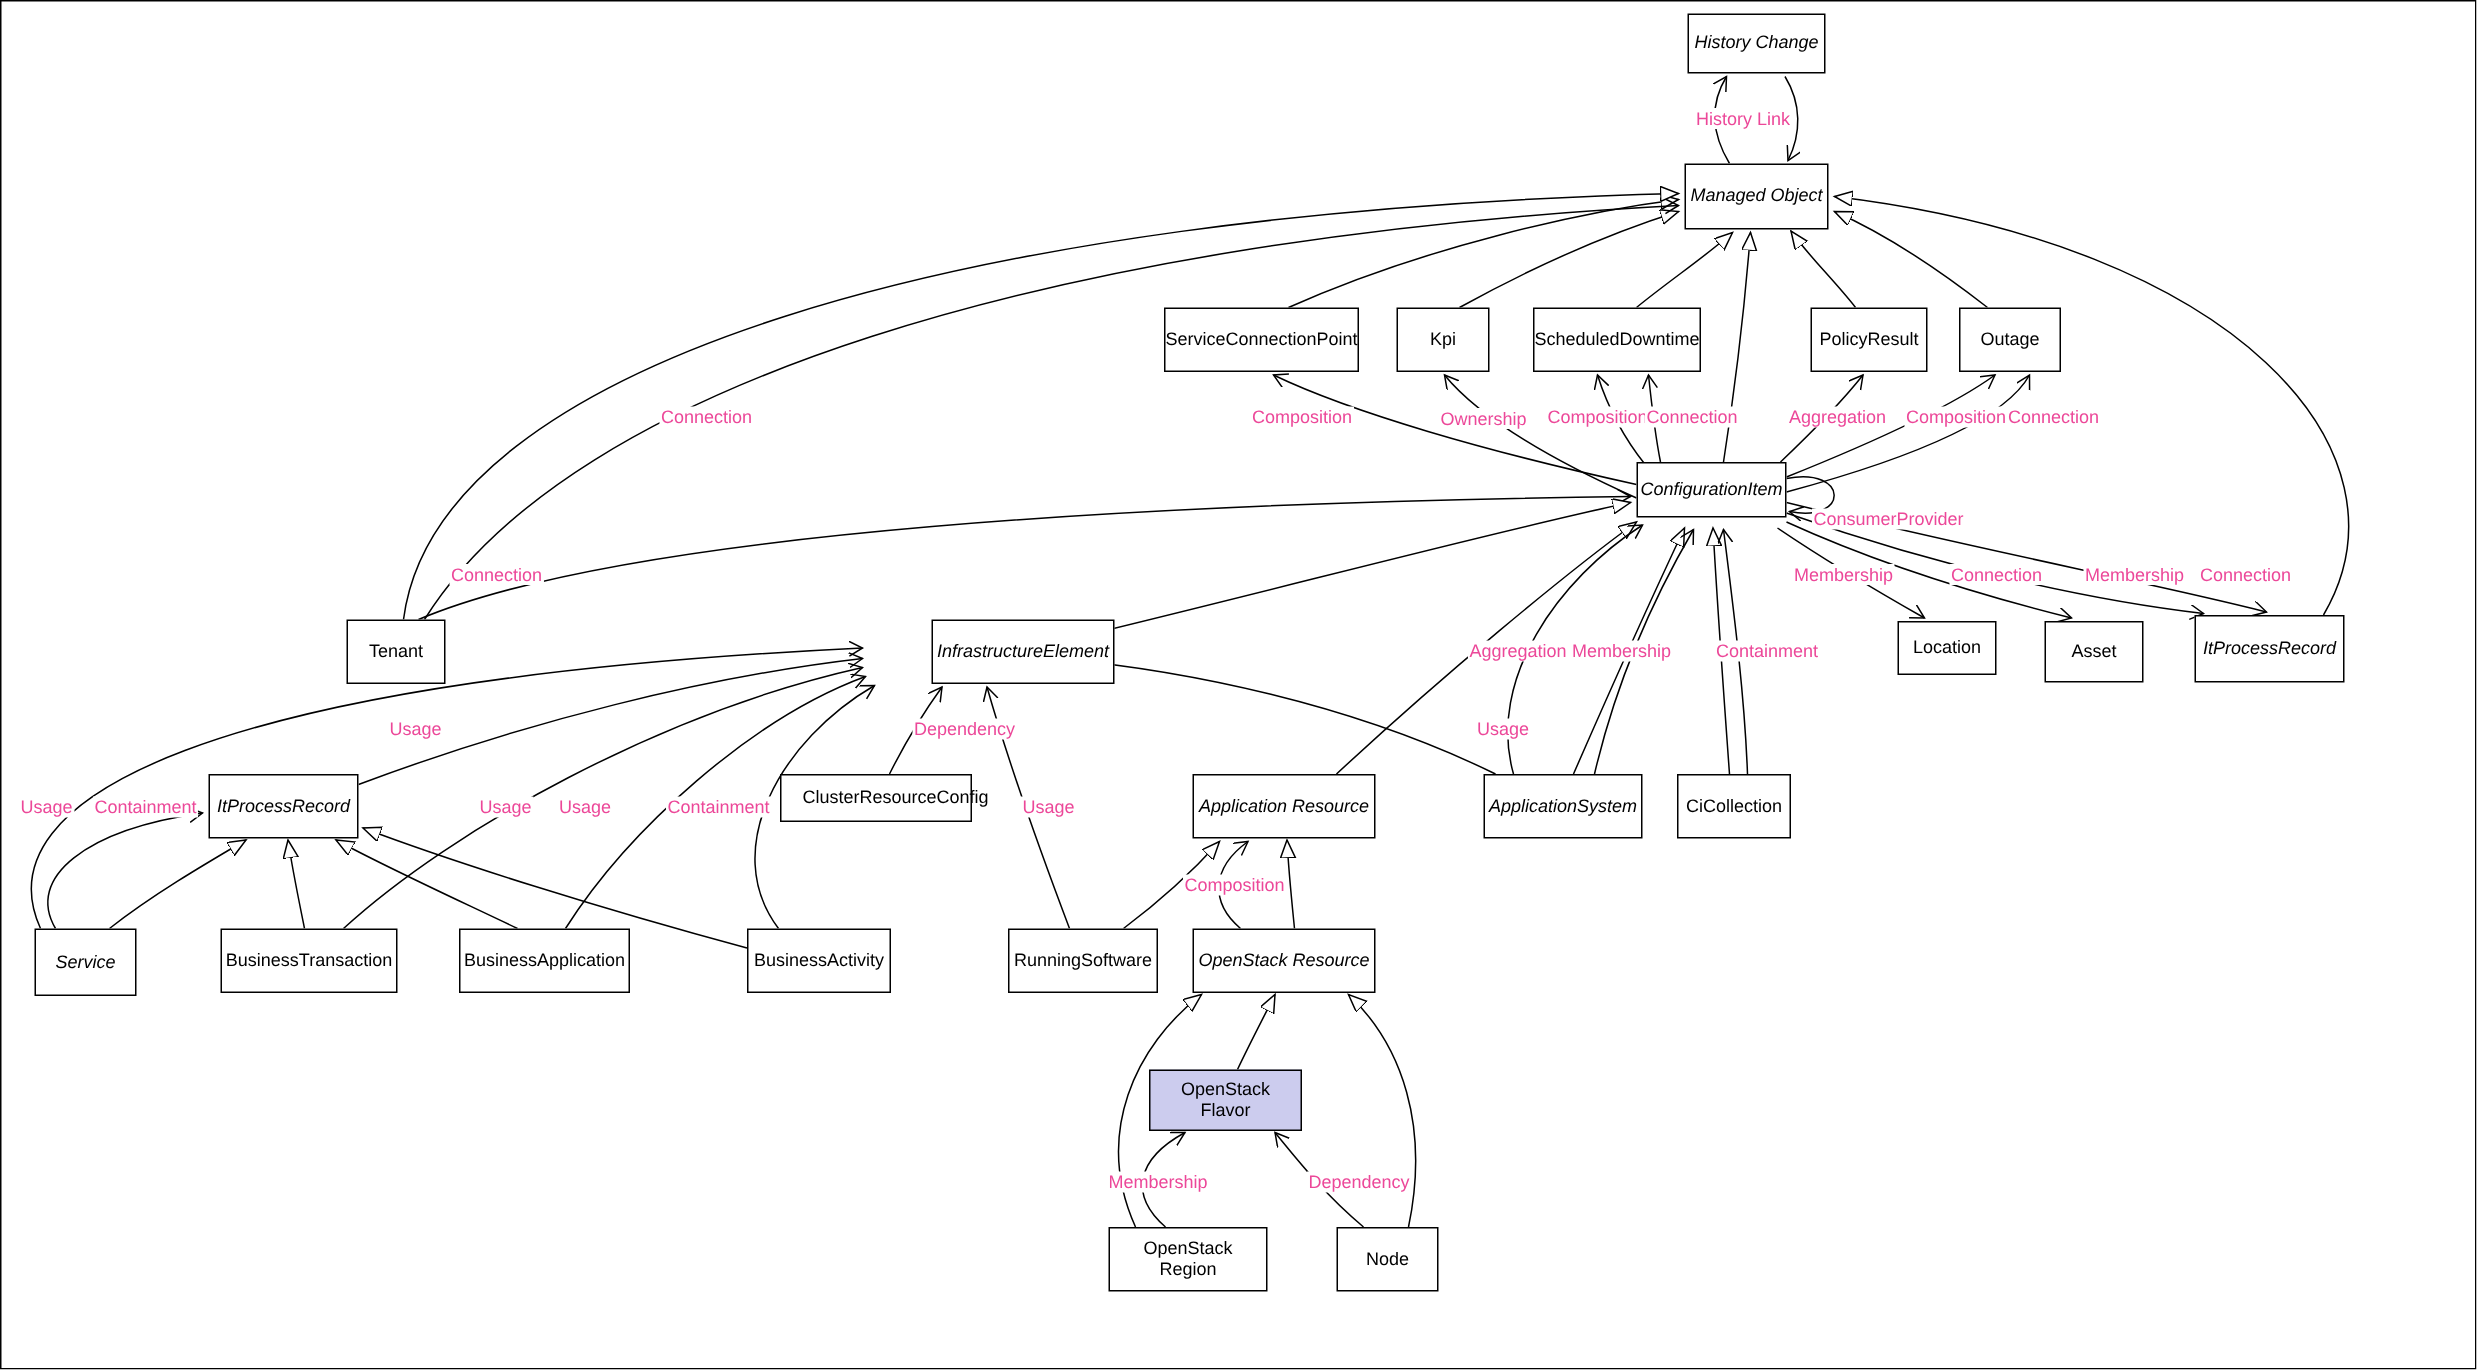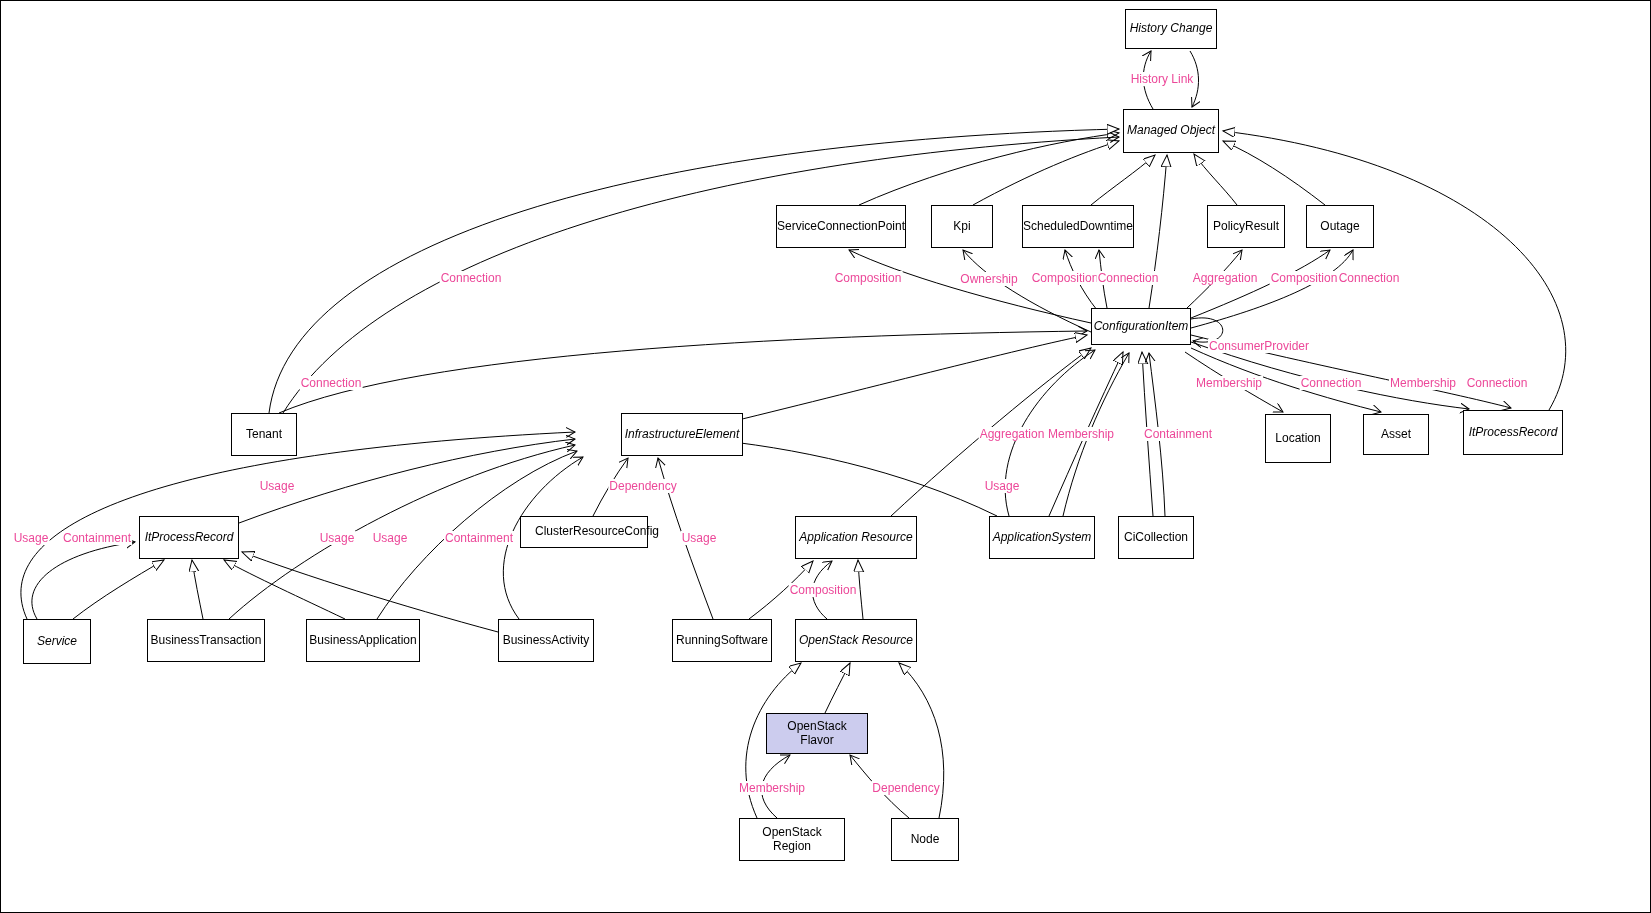--- a/index.html
+++ b/index.html
@@ -92,21 +92,21 @@
       <div class="node abstract" style="left: 1124px; top: 8px; width: 92px; height: 40px;">History Change</div>
       <div class="node abstract" style="left: 1122px; top: 108px; width: 96px; height: 44px;">Managed Object</div>
       <div class="node" style="left: 775px; top: 204px; width: 130px; height: 43px; text-align: center;">ServiceConnectionPoint</div>
       <div class="node" style="left: 930px; top: 204px; width: 62px; height: 43px;">Kpi</div>
       <div class="node" style="left: 1021px; top: 204px; width: 112px; height: 43px;">ScheduledDowntime</div>
       <div class="node" style="left: 1206px; top: 204px; width: 78px; height: 43px;">PolicyResult</div>
       <div class="node" style="left: 1305px; top: 204px; width: 68px; height: 43px;">Outage</div>
       <div class="node abstract" style="left: 1090px; top: 307px; width: 100px; height: 37px;">ConfigurationItem</div>
       <div class="node" style="left: 230px; top: 412px; width: 66px; height: 43px;">Tenant</div>
       <div class="node abstract" style="left: 578px; top: 412px; width: 122px; height: 43px; margin-left: 42px;">InfrastructureElement</div>
-      <div class="node" style="left: 1264px; top: 413px; width: 66px; height: 49px;">Location</div>
+      <div class="node" style="left: 1264px; top: 413px; width: 66px; height: 36px;">Location</div>
       <div class="node" style="left: 1362px; top: 413px; width: 66px; height: 41px;">Asset</div>
       <div class="node abstract" style="left: 1462px; top: 409px; width: 100px; height: 45px;">ItProcessRecord</div>
       <div class="node abstract" style="left: 138px; top: 515px; width: 100px; height: 43px;">ItProcessRecord</div>
       <div class="node" style="left: 519px; top: 515px; width: 128px; height: 32px; padding-left: 28px;">ClusterResourceConfig</div>
       <div class="node abstract" style="left: 794px; top: 515px; width: 122px; height: 43px;">Application Resource</div>
       <div class="node abstract" style="left: 988px; top: 515px; width: 106px; height: 43px;">ApplicationSystem</div>
       <div class="node" style="left: 1117px; top: 515px; width: 76px; height: 43px;">CiCollection</div>
       <div class="node abstract" style="left: 22px; top: 618px; width: 68px; height: 45px;">Service</div>
       <div class="node" style="left: 146px; top: 618px; width: 118px; height: 43px;">BusinessTransaction</div>
       <div class="node" style="left: 305px; top: 618px; width: 114px; height: 43px;">BusinessApplication</div>

